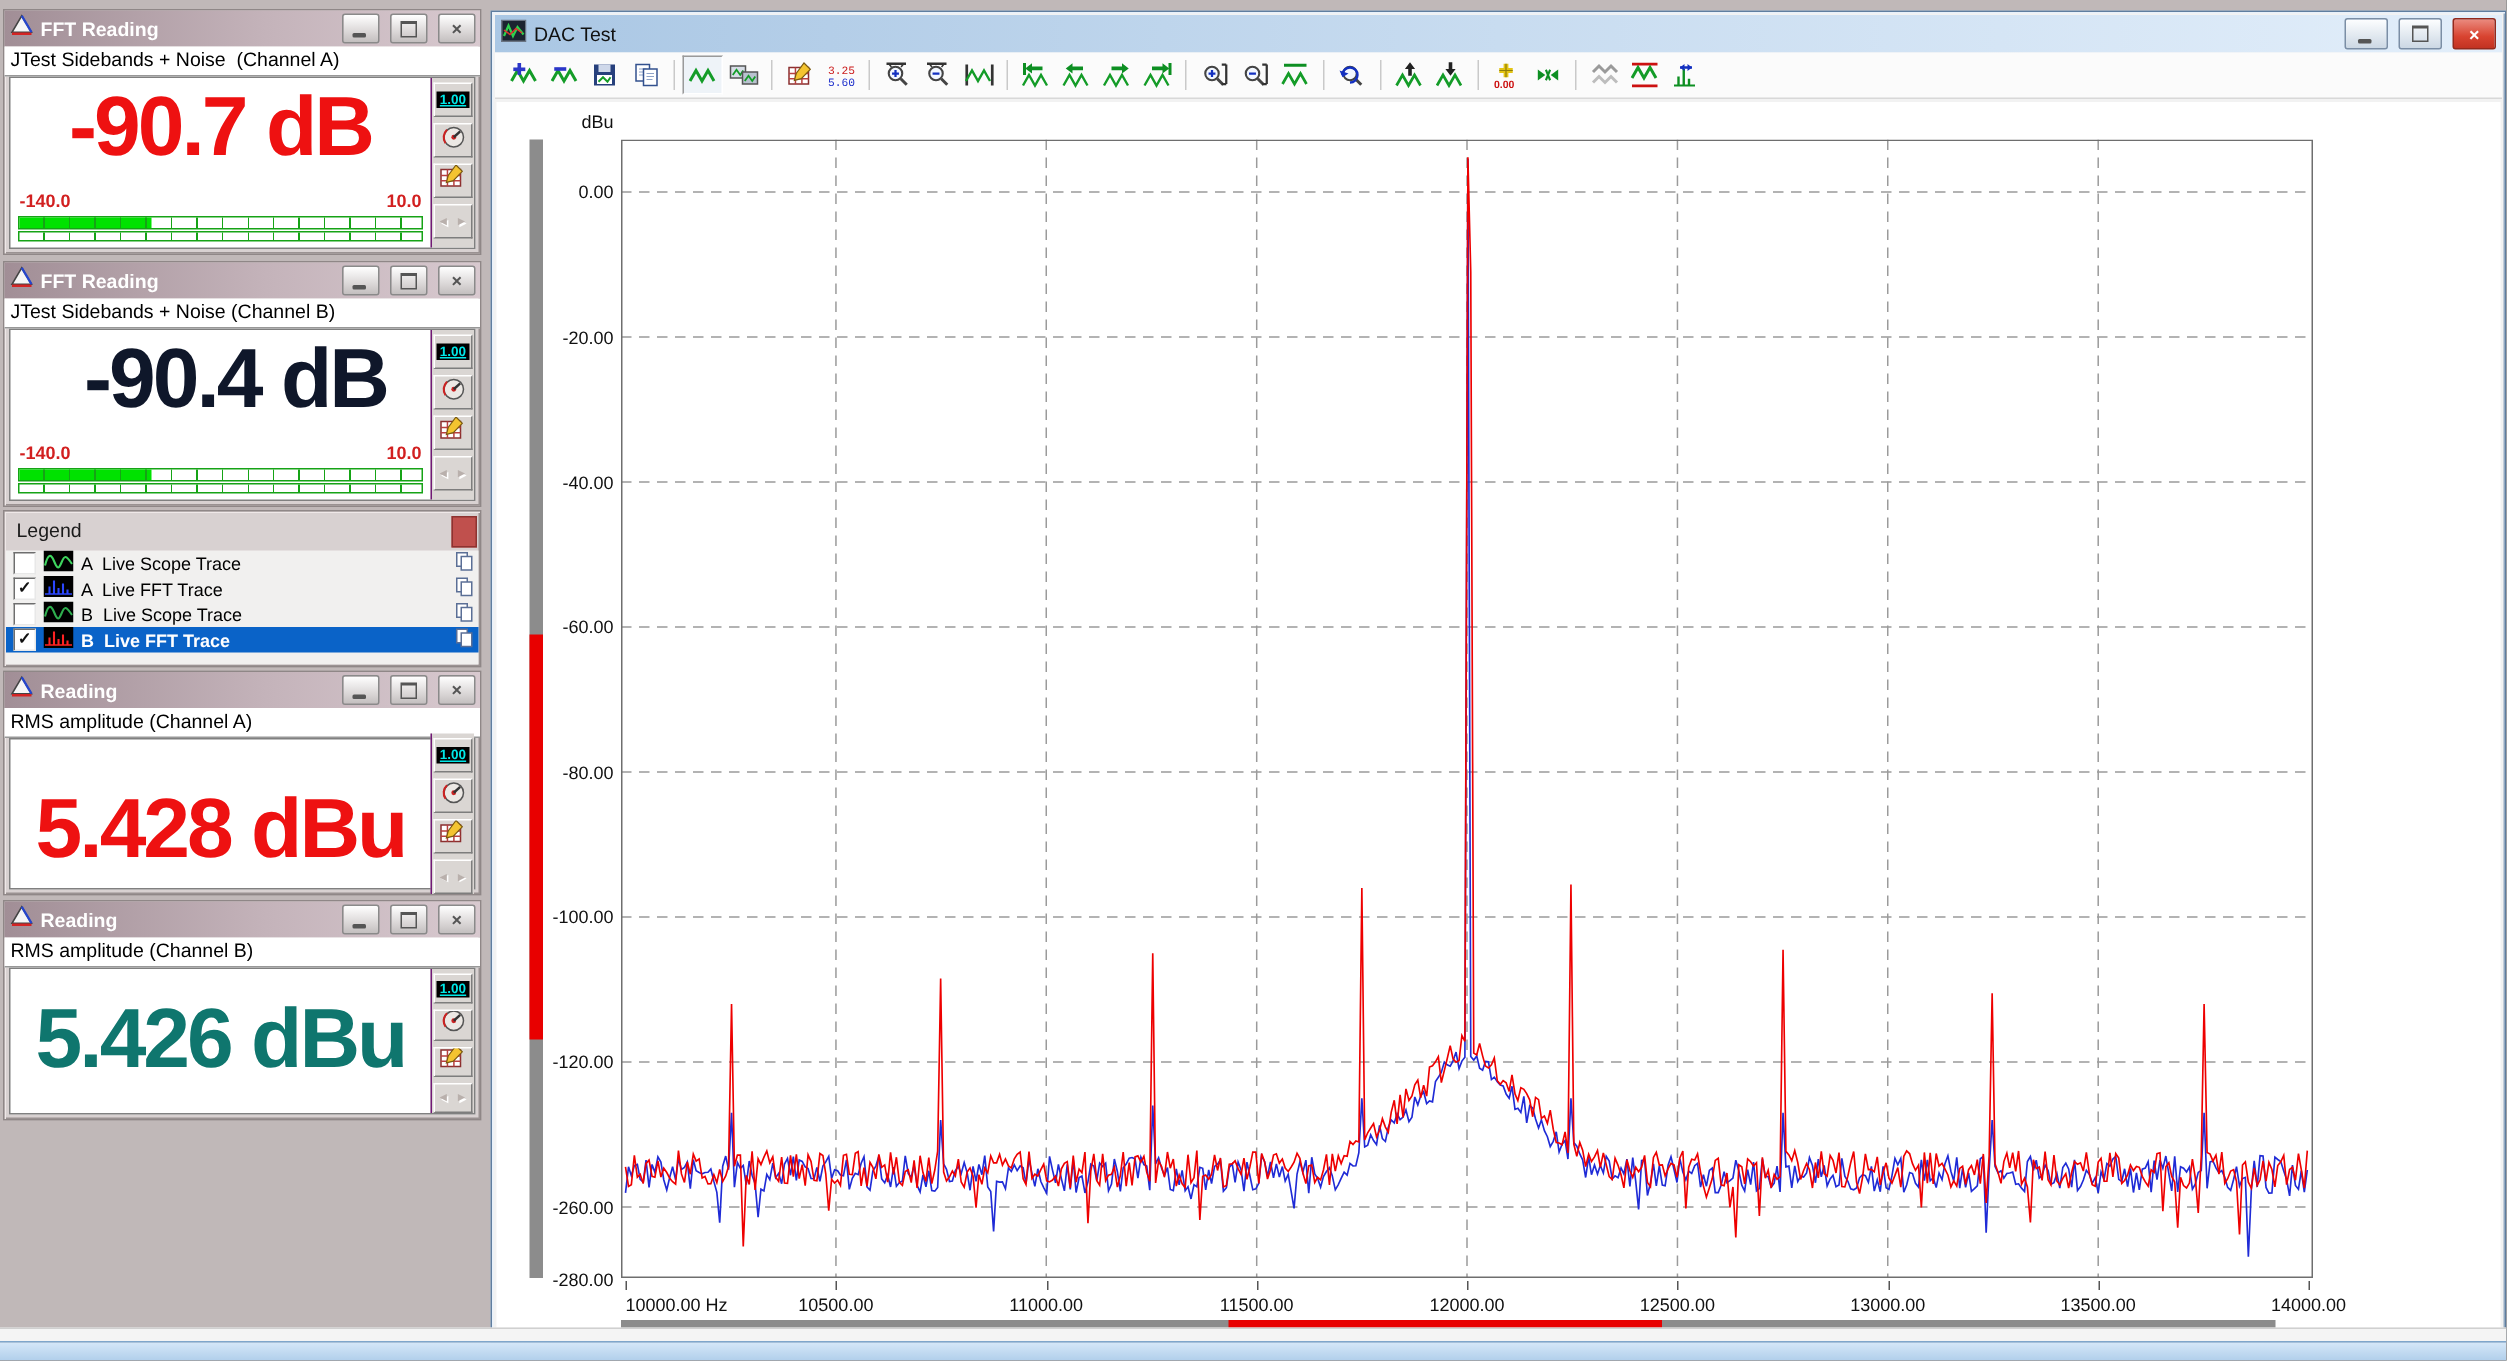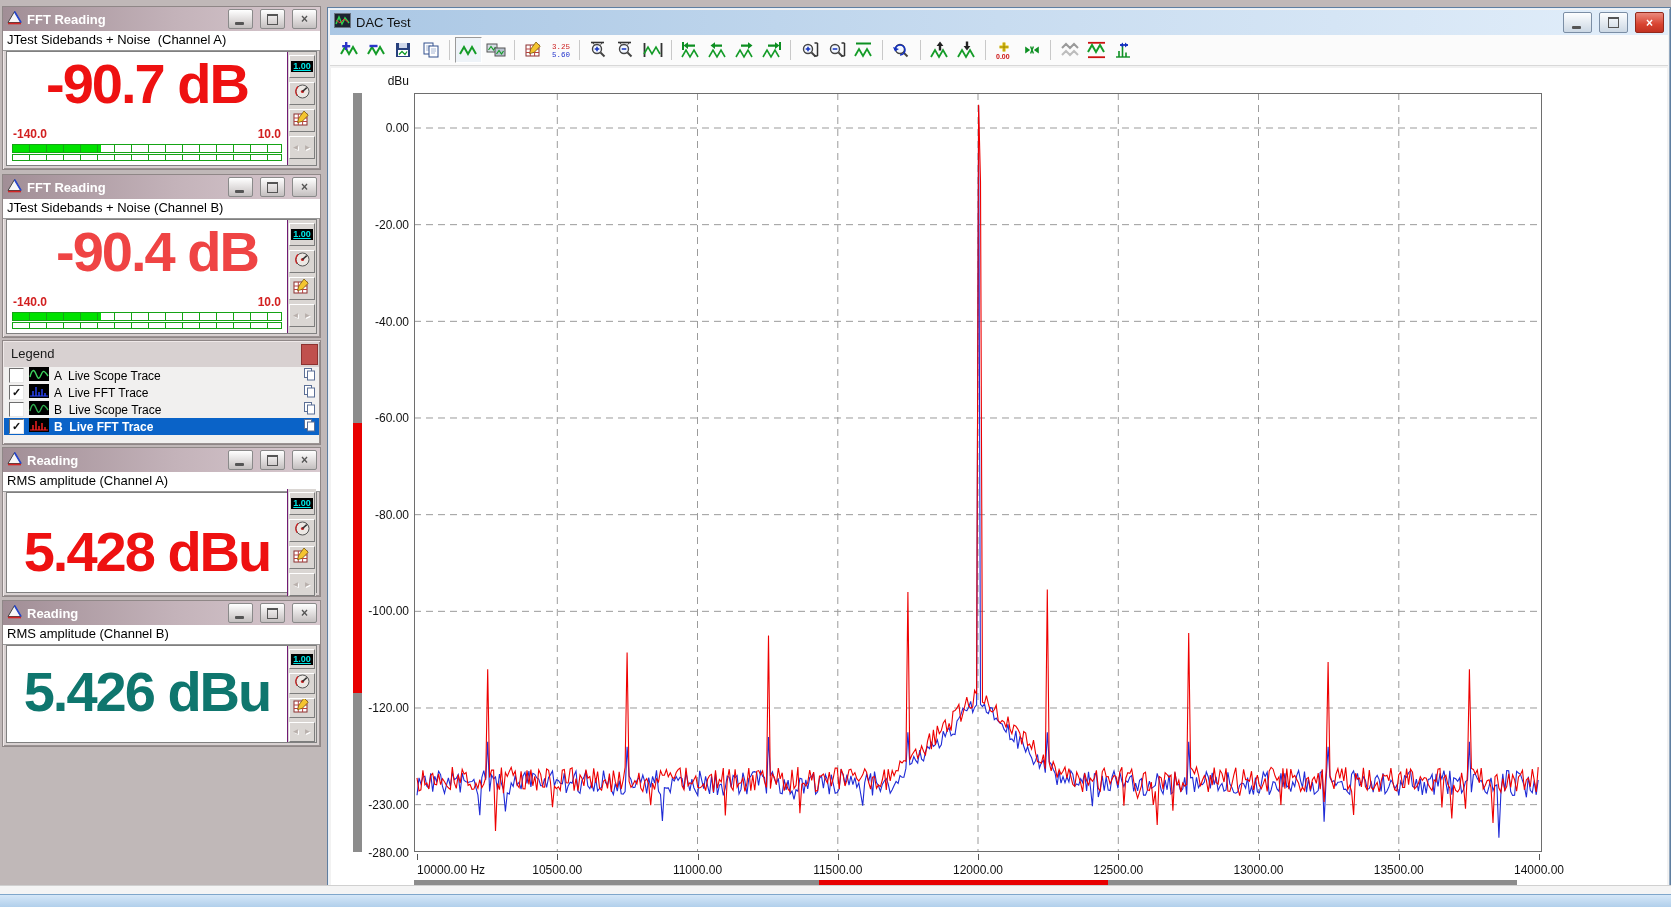--- a/index.html
+++ b/index.html
@@ -157,21 +157,21 @@
       <span class="wbtn">
           <span class="glyph-max"></span>
         </span>
       <span class="wbtn">
           <span class="glyph-x">×</span>
         </span>
     </div>
     <div class="sub">JTest Sidebands + Noise (Channel B)</div>
     <div class="content" style="top:44px;">
       <div class="valarea">
-        <div class="bigval" style="color: #ef4444; padding-left: 20px;">-90.4 dB</div>
+        <div class="bigval" style="color: #0f172a; padding-left: 20px;">-90.4 dB</div>
         <div class="rangerow">
           <span>-140.0</span>
           <span>10.0</span>
         </div>
         <div class="meter">
           <div class="mbar">
               <div class="mfill" style="width: 33%;"></div>
               <div class="mticks"></div>
             </div>
           <div class="mbar thin">
@@ -574,21 +574,21 @@
     <div id="dacclient">
       <div id="yaxis-title">dBu</div>
       <div id="ylabels">
           <div class="ylab" style="top: 53px;">0.00</div>
           <div class="ylab" style="top: 149.666px;">-20.00</div>
           <div class="ylab" style="top: 247px;">-40.00</div>
           <div class="ylab" style="top: 342.998px;">-60.00</div>
           <div class="ylab" style="top: 439.664px;">-80.00</div>
           <div class="ylab" style="top: 536.33px;">-100.00</div>
           <div class="ylab" style="top: 632.996px;">-120.00</div>
-          <div class="ylab" style="top: 729.662px;">-230.00</div>
+          <div class="ylab" style="top: 729.662px;">-260.00</div>
           <div class="ylab" style="top: 777.995px;">-280.00</div>
         </div>
       <div class="vscroll">
         <div class="vthumb"></div>
       </div>
       <div id="plotbox">
         <svg id="plot-svg" width="1128" height="759" viewBox="0 0 1128 759" style="overflow:hidden;">
             <rect x="0.5" y="0.5" width="1127" height="758" fill="#ffffff" stroke="none"></rect>
             <line x1="0" x2="1128" y1="35" y2="35" stroke="#9b9b9b" stroke-width="1" stroke-dasharray="7 5"></line>
             <line x1="0" x2="1128" y1="131.666" y2="131.666" stroke="#9b9b9b" stroke-width="1" stroke-dasharray="7 5"></line>

